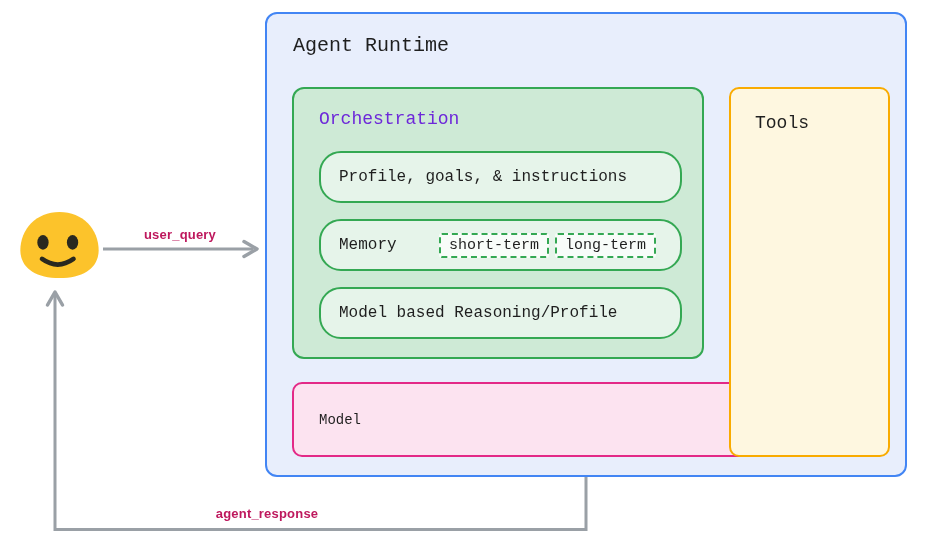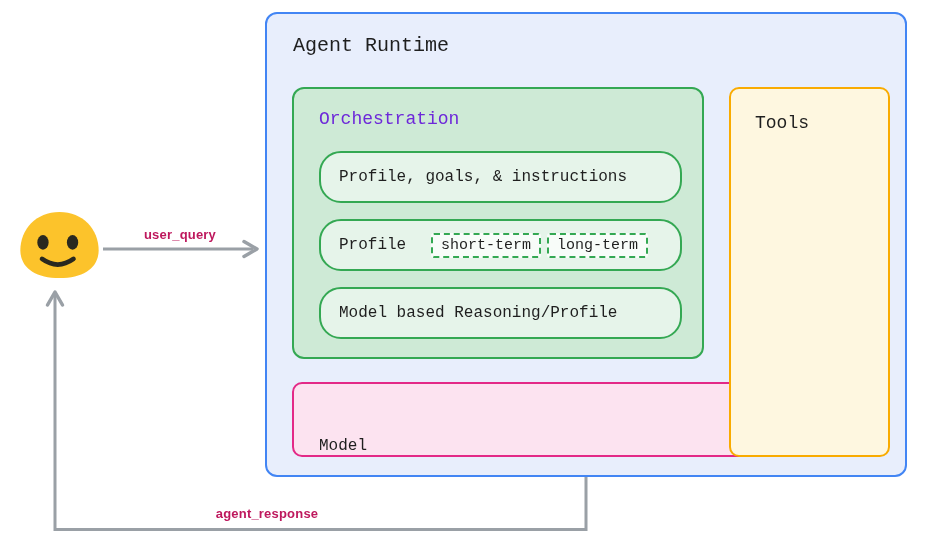--- a/index.html
+++ b/index.html
@@ -82,44 +82,44 @@
     align-items: center;
     padding: 0 16px 0 18px;
     font-size: 16px;
     color: #1f1f1f;
   }
   .orch-item.row-0 { top: 62px; }
   .orch-item.row-1 { top: 130px; }
   .orch-item.row-2 { top: 198px; }
   .tag-group {
     margin-left: auto;
-    margin-right: 16px;
+    margin-right: 8px;
     display: flex;
     gap: 6px;
   }
   .tag {
     border: 2px dashed #34a853;
     border-radius: 3px;
     background: #f8fcf9;
     padding: 2px 8px;
     font-size: 15px;
     color: #1f1f1f;
     white-space: nowrap;
   }
   .model-box {
     position: absolute;
     left: 25px; top: 368px;
     width: 484px; height: 75px;
     background: #fce3f0;
     border: 2px solid #e32987;
     border-radius: 10px;
     display: flex;
-    align-items: flex-end;
+    align-items: center;
     padding-left: 25px;
-    font-size: 16px;
+    font-size: 14px;
     font-weight: 500;
   }
   .tools-box {
     position: absolute;
     left: 462px; top: 73px;
     width: 161px; height: 370px;
     background: #fef7e0;
     border: 2px solid #f9ab00;
     border-radius: 10px;
     padding: 24px 0 16px 24px;
@@ -161,21 +161,21 @@
     <div class="runtime-title">Agent Runtime</div>
 
     <div class="orch">
       <div class="orch-title">Orchestration</div>
 
       <div class="orch-item row-0">
         <span>Profile, goals, &amp; instructions</span>
       </div>
 
       <div class="orch-item row-1">
-        <span>Profile</span>
+        <span>Memory</span>
         <span class="tag-group">
           <span class="tag">short-term</span>
           <span class="tag">long-term</span>
         </span>
       </div>
 
       <div class="orch-item row-2">
         <span>Model based Reasoning/Profile</span>
       </div>
     </div>

